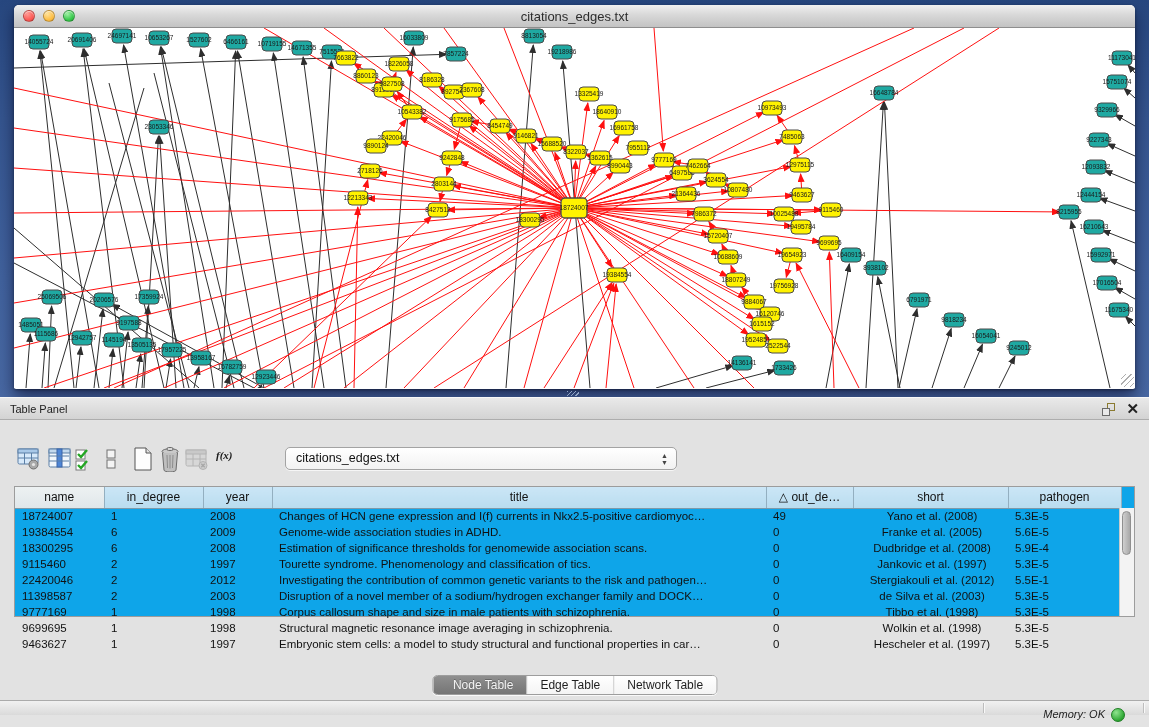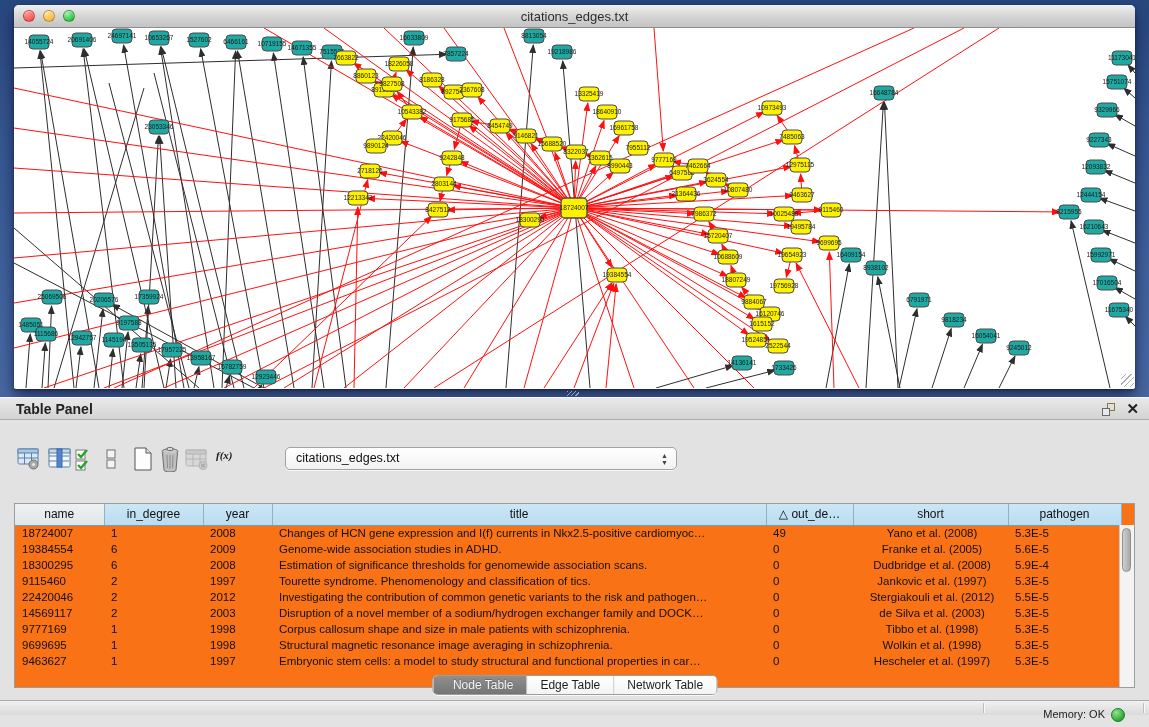--- a/index.html
+++ b/index.html
@@ -42,42 +42,42 @@
   .splitter-grip {
     position:absolute; left:567px; top:391px; width:12px; height:5px;
     background:repeating-linear-gradient(135deg,#8FA3C4 0 1px, transparent 1px 3px);
   }
   
   .panel-header {
     position:absolute; left:0; top:397px; width:1149px; height:23px;
     background:linear-gradient(180deg,#E9E9E9,#D3D3D3);
     border-top:1px solid #F7F7F7; border-bottom:1px solid #ADADAD;
   }
-  .panel-title { position:absolute; left:16px; top:0; line-height:22px; font-size:14px; color:#222;font-weight:bold; }
+  .panel-title { position:absolute; left:10px; top:0; line-height:22px; font-size:11px; color:#222; }
   .float-icon { position:absolute; right:34px; top:5px; width:13px; height:13px; }
   .float-icon .sq1 { position:absolute; left:0; bottom:0; width:8px; height:8px; border:1px solid #6A6A6A; background:#E9E9E9; }
   .float-icon .sq2 { position:absolute; right:0; top:0; width:8px; height:8px; border:1px solid #8A7A30; background:transparent; }
   .close-icon { position:absolute; right:10px; top:2px; font-size:15px; font-weight:bold; color:#222; line-height:18px; }
   .panel-body { position:absolute; left:0; top:421px; width:1149px; height:279px; background:#E2E2E2; }
   
   .tp-toolbar { position:absolute; left:0; top:443px; width:1149px; height:36px; }
   .tb-icon { position:absolute; top:3px; width:26px; height:26px; }
   .fx-label { position:absolute; top:6px; font-size:11px; font-style:italic; font-weight:bold; font-family:"Liberation Serif", serif; color:#1a1a1a; }
   .table-select {
     position:absolute; left:285px; top:4px; width:392px; height:23px;
     background:linear-gradient(180deg,#FFFFFF,#F2F2F2);
     border:1px solid #A3A3A3; border-radius:5px;
     box-shadow:0 1px 0 rgba(255,255,255,.7);
   }
   .table-select .val { position:absolute; left:10px; top:0; line-height:21px; font-size:12.5px; color:#111; }
   .table-select .arrows { position:absolute; right:7px; top:4px; width:9px; height:14px; font-size:7px; line-height:7px; color:#444; text-align:center; }
   
   .table-wrap {
-    position:absolute; left:14px; top:503px; width:1121px; height:185px;
-    background:#f97316; border:1px solid #9C9C9C;
+    position:absolute; left:14px; top:486px; width:1121px; height:131px;
+    background:#0ea5e9; border:1px solid #9C9C9C;
   }
   table.data { border-collapse:collapse; table-layout:fixed; width:1106px; }
   table.data th {
     height:21px; font-size:12px; font-weight:normal; color:#111;
     background:linear-gradient(180deg,#CBE6F6,#B9DCEF);
     border-right:1px solid #93AFC0; border-bottom:1px solid #7E99A8;
     text-align:center; overflow:hidden; white-space:nowrap;
   }
   table.data th.key { background:linear-gradient(180deg,#EDF1F2,#E0E7EA); }
   table.data td {
@@ -100,21 +100,21 @@
     position:absolute; left:50%; top:675px; transform:translateX(-50%);
     display:flex; height:20px; border:1px solid #9D9D9D; border-radius:5px;
     overflow:hidden; background:#FBFBFB; box-shadow:0 1px 0 rgba(255,255,255,.8);
   }
   .tab { padding:0 13px; line-height:18px; font-size:12px; color:#1f1f1f; border-right:1px solid #BDBDBD; background:linear-gradient(180deg,#FFFFFF,#F4F4F4); }
   .tab:last-child { border-right:none; }
   .tab.selected { background:linear-gradient(180deg,#8F8F8F,#757575); color:#F3F3F3; text-shadow:0 -1px 0 rgba(0,0,0,.25);padding-left:20px; }
   
   .statusbar {
     position:absolute; left:0; top:700px; width:1149px; height:15px;
-    background:linear-gradient(180deg,#F1F1F1,#DADADA); border-top:1px solid #ABABAB;
+    background:linear-gradient(180deg,#F1F1F1,#DADADA); border-top:1px solid #ABABAB;font-style:italic;
   }
   .sb-sep { position:absolute; top:2px; bottom:2px; width:1px; background:#BDBDBD; box-shadow:1px 0 0 #F8F8F8; }
   .mem-label { position:absolute; right:44px; top:0; line-height:26px; font-size:11px; color:#222; }
   .mem-dot {
     position:absolute; right:24px; top:7px; width:14px; height:14px; border-radius:50%;
     background:radial-gradient(circle at 35% 30%, #8FE48F, #2FA834 70%, #1E7E23);
     border:1px solid #1E7E23;
   }
 </style>
 </head>
@@ -859,24 +859,24 @@
             <td class="col-5 c-center">Jankovic et al. (1997)</td>
             <td class="col-6">5.3E-5</td>
           </tr>
           <tr>
             <td class="col-0">22420046</td>
             <td class="col-1">2</td>
             <td class="col-2">2012</td>
             <td class="col-3">Investigating the contribution of common genetic variants to the risk and pathogen…</td>
             <td class="col-4">0</td>
             <td class="col-5 c-center">Stergiakouli et al. (2012)</td>
-            <td class="col-6">5.5E-5</td>
+            <td class="col-6">5.5E-1</td>
           </tr>
           <tr>
-            <td class="col-0">14569117</td>
+            <td class="col-0">11398587</td>
             <td class="col-1">2</td>
             <td class="col-2">2003</td>
             <td class="col-3">Disruption of a novel member of a sodium/hydrogen exchanger family and DOCK…</td>
             <td class="col-4">0</td>
             <td class="col-5 c-center">de Silva et al. (2003)</td>
             <td class="col-6">5.3E-5</td>
           </tr>
           <tr>
             <td class="col-0">9777169</td>
             <td class="col-1">1</td>

